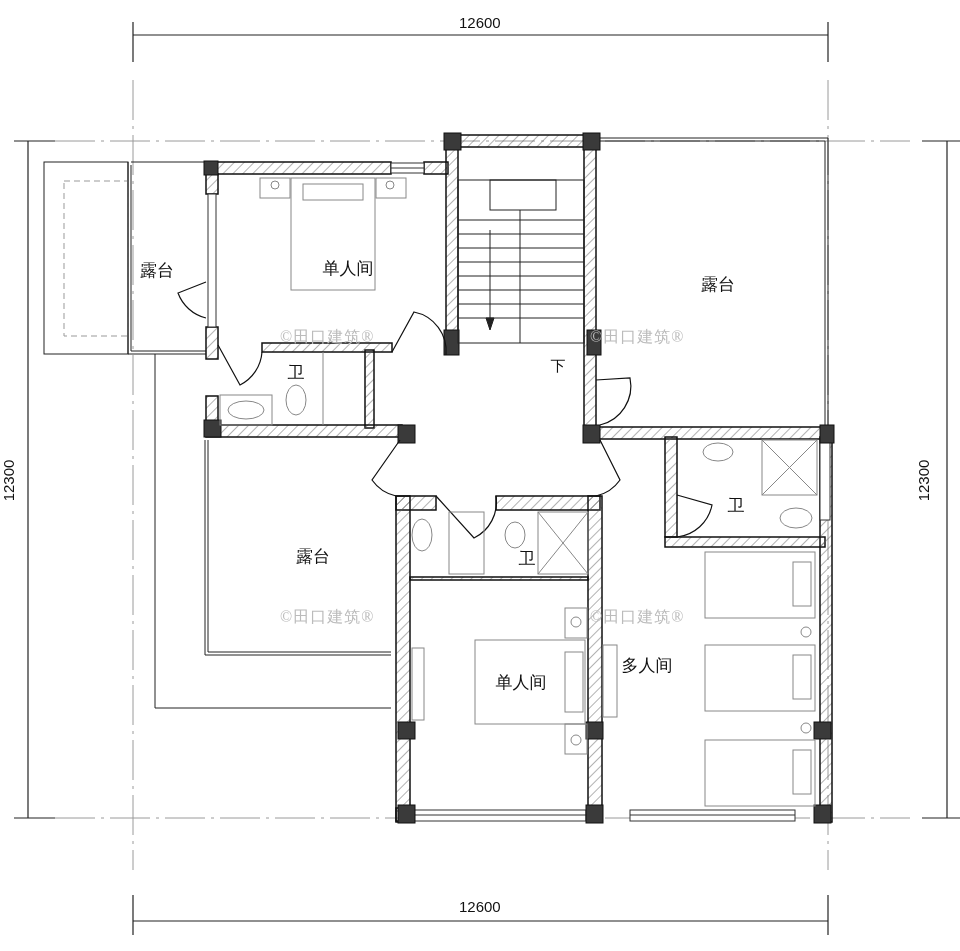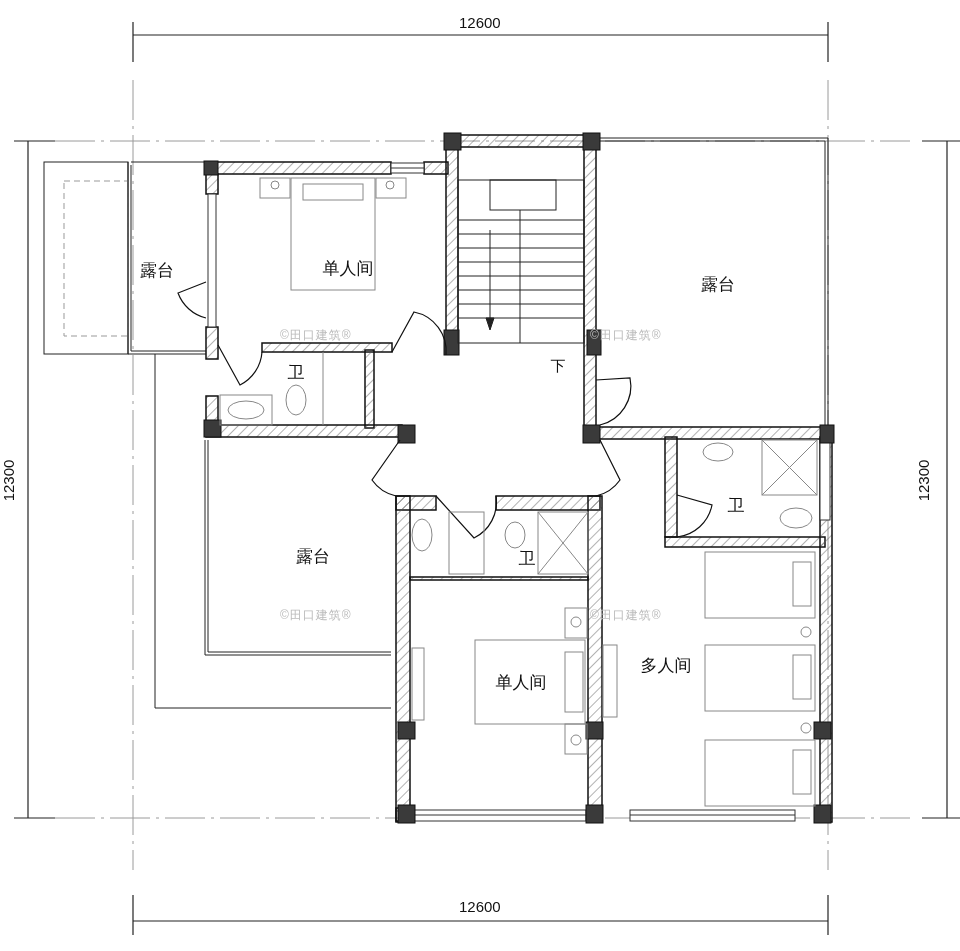--- a/index.html
+++ b/index.html
@@ -1,21 +1,21 @@
 <!DOCTYPE html>
 <html><head>
 <meta charset="utf-8">
 <style>
   html,body{margin:0;padding:0;background:#ffffff;}
   body{width:960px;height:951px;overflow:hidden;font-family:"DejaVu Sans","Liberation Sans",sans-serif;}
   #plan{position:absolute;left:0;top:0;width:960px;height:951px;}
   .lbl{position:absolute;font-size:17px;color:#111;white-space:nowrap;transform:translate(-50%,-50%);font-family:"DejaVu Sans",sans-serif;}
   .dim{position:absolute;font-size:15px;color:#111;white-space:nowrap;font-family:"Liberation Sans","DejaVu Sans",sans-serif;}
   .dimv{transform:rotate(-90deg);transform-origin:center center;}
-  .wm{position:absolute;font-size:12px;color:#bbb;white-space:nowrap;letter-spacing:1px;font-family:Liberation Sans, sans-serif;}
+  .wm{position:absolute;font-size:16px;color:#bbb;white-space:nowrap;letter-spacing:1px;font-family:Liberation Serif, serif;}
 </style>
 </head>
 <body>
 
 <svg id="plan" viewBox="0 0 960 951" xmlns="http://www.w3.org/2000/svg">
   <defs>
     <pattern id="hatch" patternUnits="userSpaceOnUse" width="7" height="7" patternTransform="rotate(45)">
       <line x1="0" y1="0" x2="0" y2="7" stroke="#666" stroke-width="1"></line>
     </pattern>
   </defs>
@@ -194,18 +194,18 @@
 
 <div class="lbl" style="left:157px;top:270px;">露台</div>
 <div class="lbl" style="left:348px;top:268px;">单人间</div>
 <div class="lbl" style="left:718px;top:284px;">露台</div>
 <div class="lbl" style="left:296px;top:372px;">卫</div>
 <div class="lbl" style="left:558px;top:366px;font-size:15px;">下</div>
 <div class="lbl" style="left:313px;top:556px;">露台</div>
 <div class="lbl" style="left:527px;top:558px;">卫</div>
 <div class="lbl" style="left:736px;top:505px;">卫</div>
 <div class="lbl" style="left:521px;top:682px;">单人间</div>
-<div class="lbl" style="left:666px;top:665px;">多人间</div>
+<div class="lbl" style="left:647px;top:665px;">多人间</div>
 
 <div class="wm" style="left:280px;top:327px;">©田口建筑®</div>
 <div class="wm" style="left:590px;top:327px;">©田口建筑®</div>
 <div class="wm" style="left:280px;top:607px;">©田口建筑®</div>
 <div class="wm" style="left:590px;top:607px;">©田口建筑®</div>
 
 </body></html>

